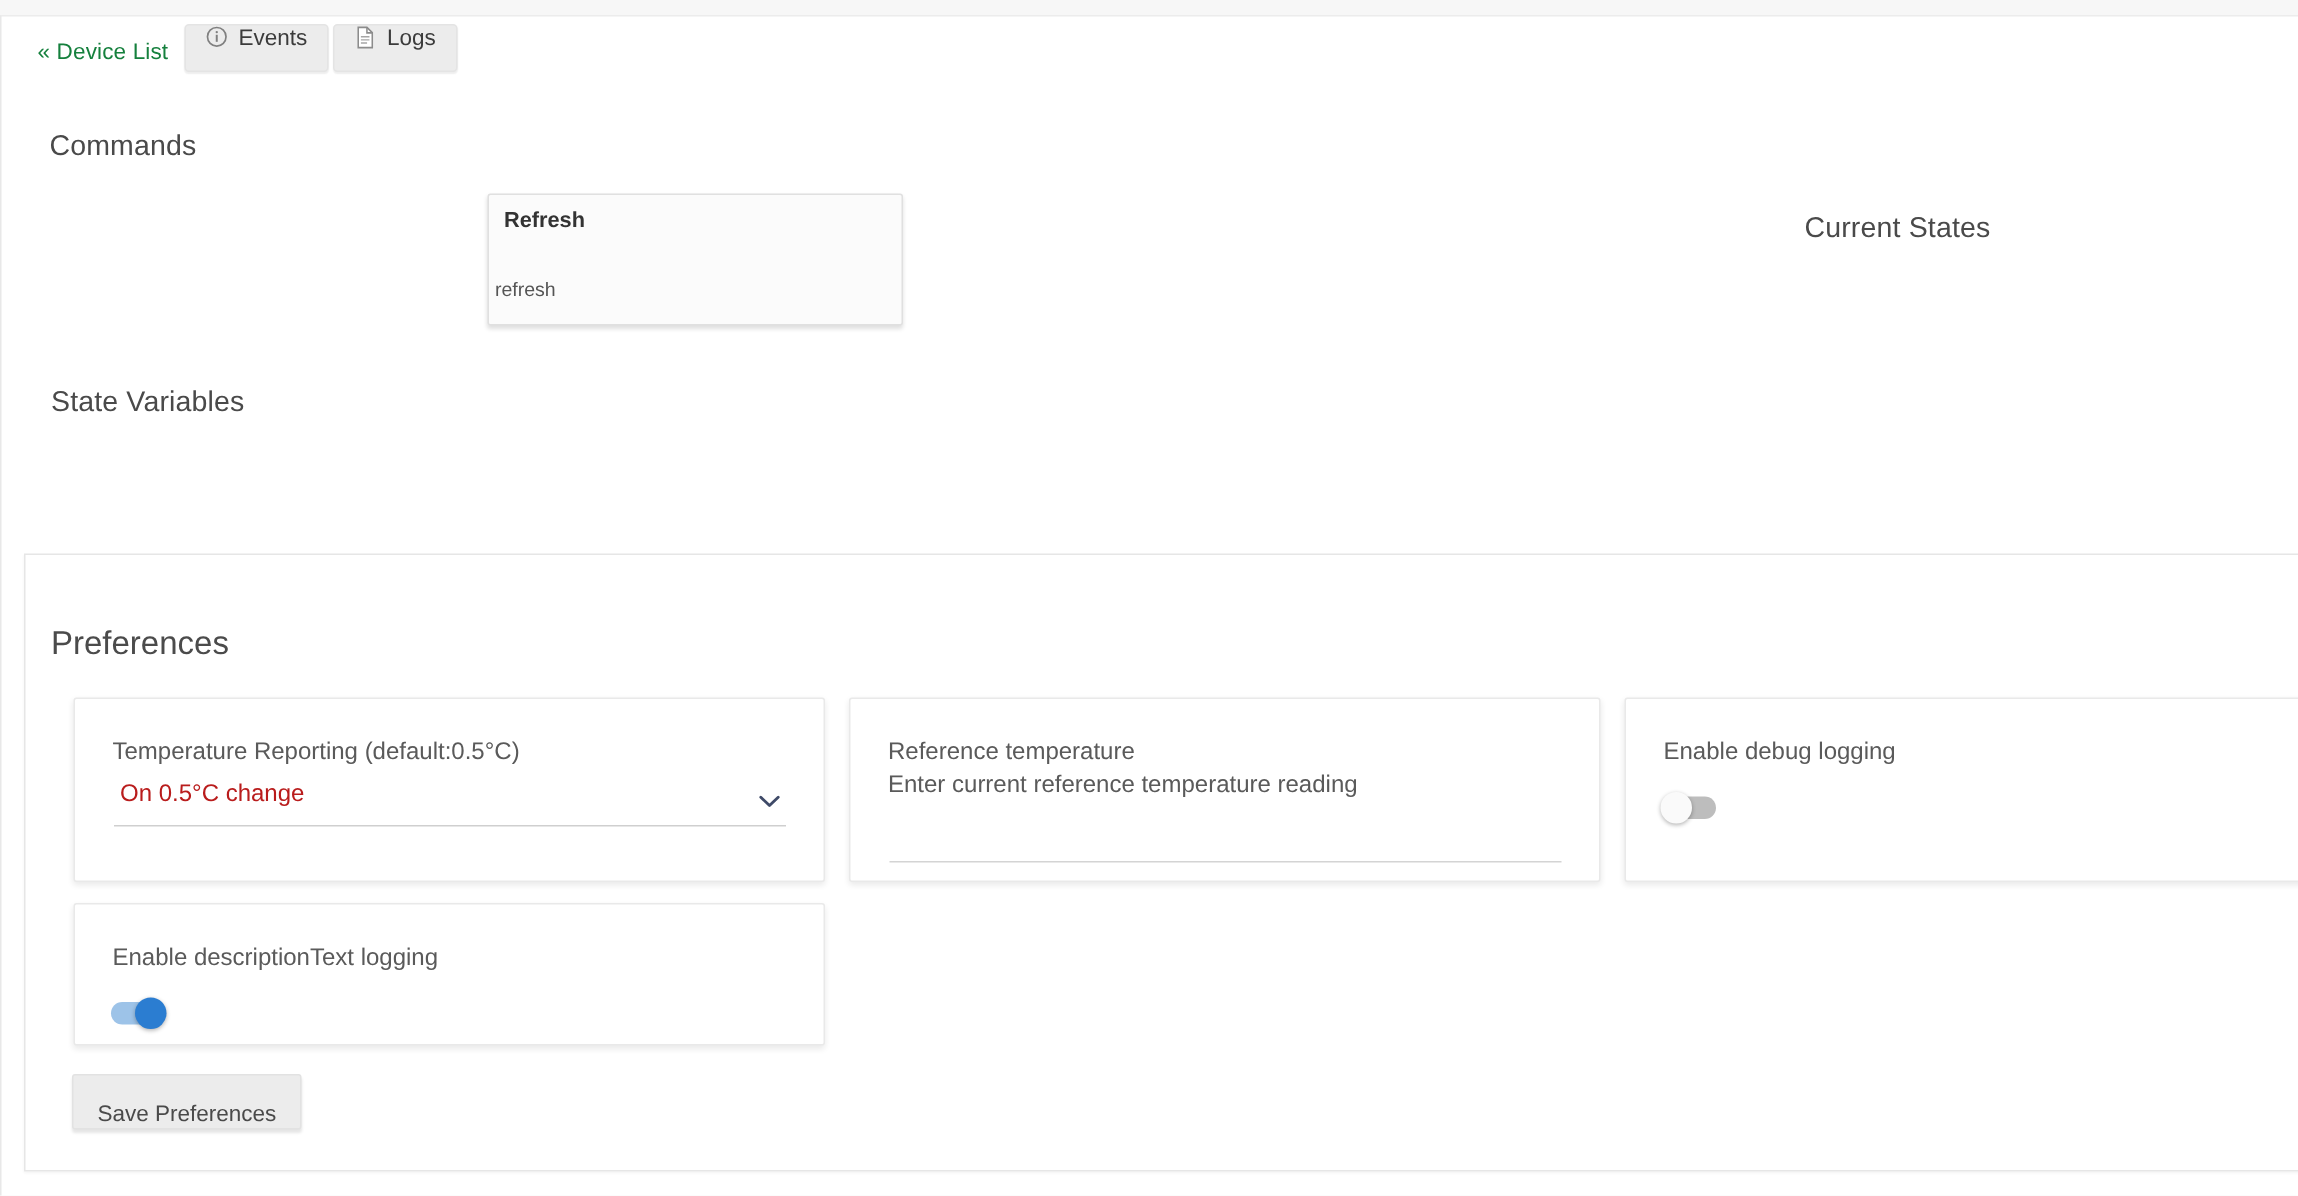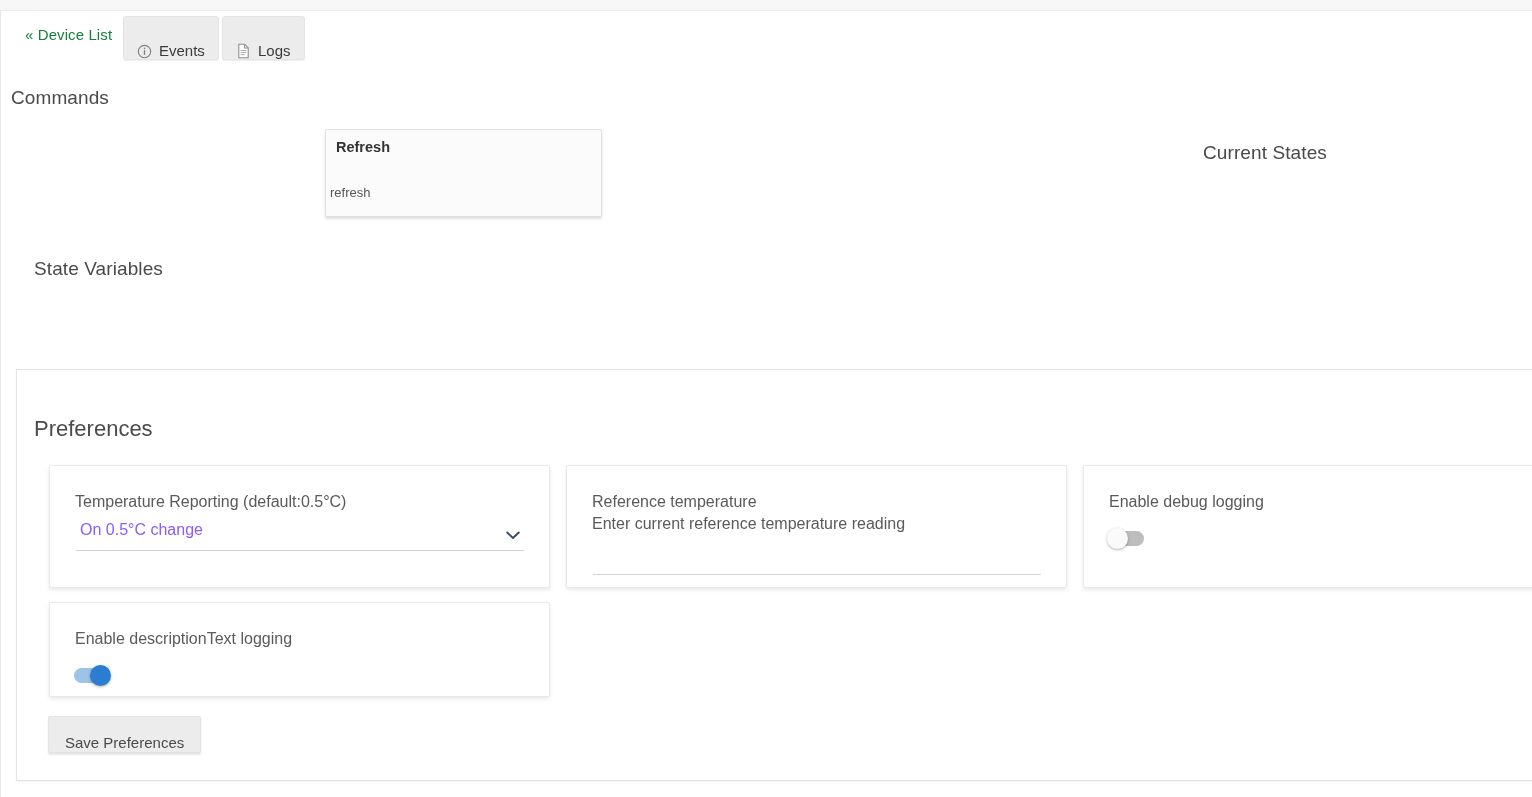--- a/index.html
+++ b/index.html
@@ -30,46 +30,46 @@
     left: 24px; top: 15px;
     font-size: 15px;
     color: #15803d;
     text-decoration: none;
     letter-spacing: .1px;
     cursor: pointer;
   }
   .navbtn {
     position: absolute;
     top: 5px;
-    height: 44px;
+    height: 32px;
     background: #ececec;
     border: 1px solid #e4e4e4;
     border-radius: 3px;
     color: #3b3b3b;
     font-size: 15px;
     display: flex;
-    align-items: flex-end;
+    align-items: flex-start;
     gap: 7px;
     padding: 0 13px;
     cursor: pointer;
     box-shadow: 0 1px 1px rgba(0,0,0,.07);
   }
   #btn-events { left: 122px; }
   #btn-logs   { left: 221px; }
   .navbtn .ico { display: flex; align-items: center; color: #777; }
 
   
   .section-title {
     position: absolute;
     font-size: 19px;
     color: #4a4a4a;
     font-weight: 400;
     letter-spacing: .1px;
   }
-  #commands-title { left: 10px; top: 76px; }
+  #commands-title { left: 32px; top: 76px; }
   #statevars-title { left: 33px; top: 247px; }
   #curstates-title { left: 1202px; top: 131px; }
 
   
   .cmd-card {
     position: absolute;
     top: 118px;
     width: 277px; height: 88px;
     background: #fbfbfb;
     border: 1px solid #e0e0e0;
@@ -148,21 +148,21 @@
     position: absolute;
     left: 26px; top: 52px;
     width: 448px; height: 33px;
     border-bottom: 1px solid #cfcfcf;
     cursor: pointer;
   }
   .sel-value {
     position: absolute;
     left: 4px; top: 3px;
     font-size: 16px;
-    color: #8b5cf6;
+    color: #b91c1c;
   }
   .chev {
     position: absolute;
     right: 4px; top: 8px;
     color: #3f4a68;
   }
 
   
   .text-underline {
     position: absolute;

